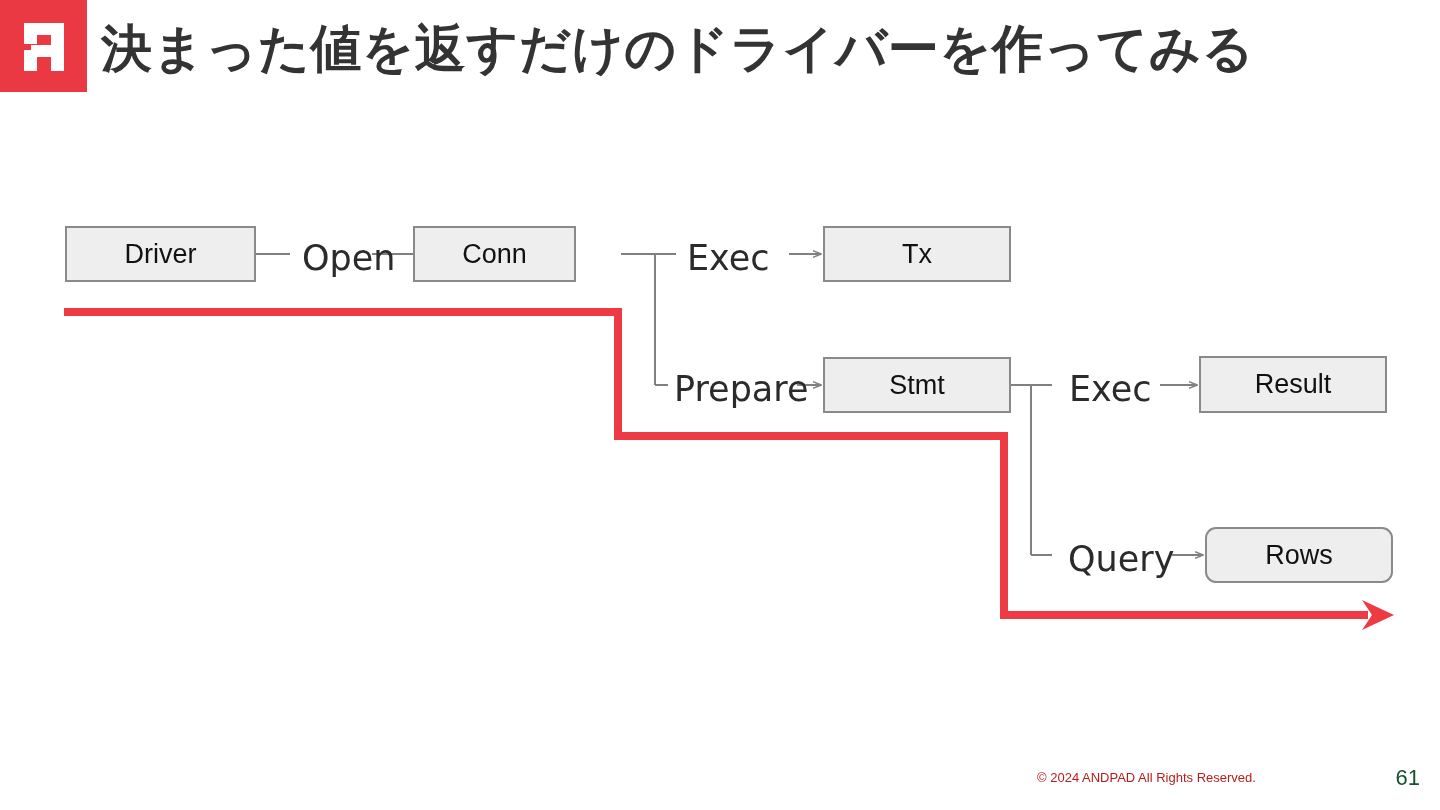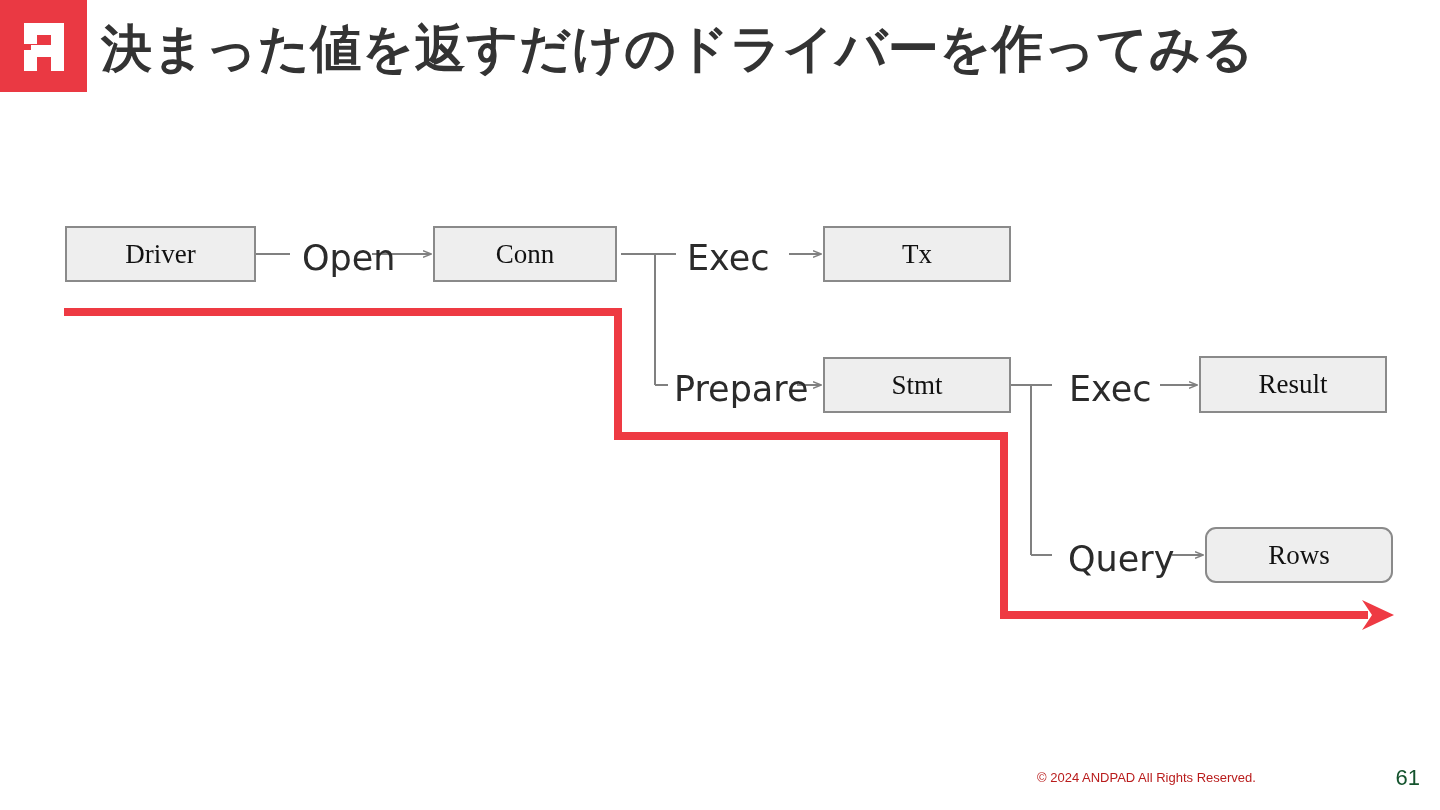--- a/index.html
+++ b/index.html
@@ -61,21 +61,21 @@
   .node-box {
     position: absolute;
     background: #eeeeee;
     border: 2px solid #8a8a8a;
     box-sizing: border-box;
     display: flex;
     align-items: center;
     justify-content: center;
     font-size: 27px;
     color: #111111;
-    font-family: Liberation Serif, serif;
+    font-family: Liberation Sans, sans-serif;
   }
   .edge-label {
     position: absolute;
     font-size: 35px;
     color: #2b2b2b;
     white-space: nowrap;
     font-family: "DejaVu Sans", "Liberation Sans", sans-serif;
   }
   #wires {
     position: absolute;
@@ -158,21 +158,21 @@
 
       <line x1="1172" y1="555" x2="1203" y2="555" stroke="#808080" stroke-width="2" marker-end="url(#greyArrow)"></line>
 
       <g>
         <polyline points="64,312 618,312 618,436 1004,436 1004,615 1368,615" fill="none" stroke="#ee3a43" stroke-width="8" stroke-linejoin="miter" stroke-linecap="butt"></polyline>
         <path d="M1362,600 L1394,615 L1362,630 L1372,615 Z" fill="#ee3a43"></path>
       </g>
     </svg>
 
     <div class="node-box" style="left:65px;  top:226px; width:191px; height:56px;">Driver</div>
-    <div class="node-box" style="left:433px; top:226px; width:184px; height:56px;">Conn</div>
+    <div class="node-box" style="left:413px; top:226px; width:163px; height:56px;">Conn</div>
     <div class="node-box" style="left:823px; top:226px; width:188px; height:56px;">Tx</div>
     <div class="node-box" style="left:823px; top:357px; width:188px; height:56px;">Stmt</div>
     <div class="node-box" style="left:1199px; top:356px; width:188px; height:57px;">Result</div>
     <div class="node-box" style="left:1205px; top:527px; width:188px; height:56px;border-radius:11px;">Rows</div>
 
     <div class="edge-label" style="left:302px;  top:238px;">Open</div>
     <div class="edge-label" style="left:687px;  top:238px;">Exec</div>
     <div class="edge-label" style="left:674px;  top:369px;">Prepare</div>
     <div class="edge-label" style="left:1069px; top:369px;">Exec</div>
     <div class="edge-label" style="left:1068px; top:539px;">Query</div>

